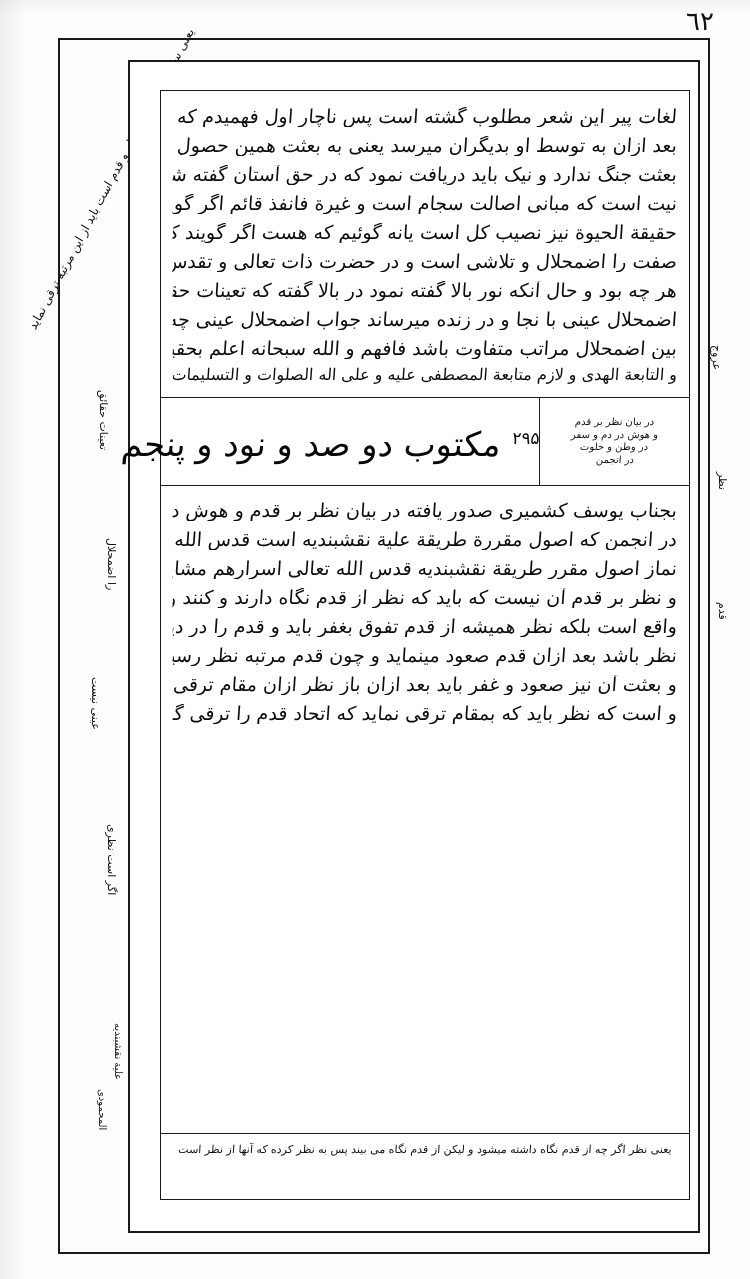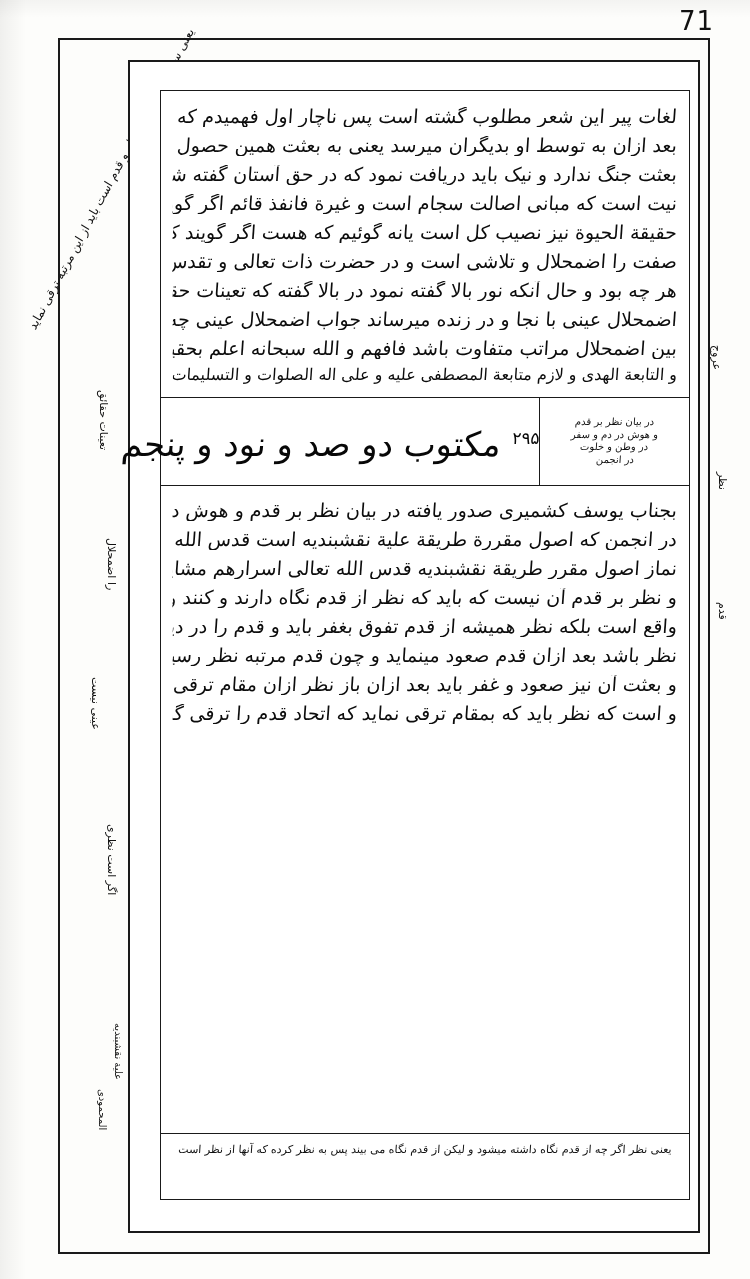--- a/index.html
+++ b/index.html
@@ -201,21 +201,21 @@
   }
 </style>
 </head>
 <body>
 
 <div class="page">
 
   <div class="edge-shadow-left"></div>
   <div class="edge-shadow-top"></div>
 
-  <div class="page-number">71</div>
+  <div class="page-number">٦٢</div>
 
   <div class="margin-note mn-diag" style="left:30px; top:120px; width:220px; font-size:12px;">یعنی سالک که در مقام نظر و قدم است باید از این مرتبه ترقی نماید</div>
 
   <div class="note-col" style="left:96px; top:330px;">
     <div class="margin-note mn-vert-stack" style="position:relative; height:120px;">تعینات حقائق</div>
   </div>
   <div class="margin-note mn-vert-stack" style="left:104px; top:470px; height:120px;">را اضمحلال</div>
   <div class="margin-note mn-vert-stack" style="left:88px; top:600px; height:130px;">عینی نیست</div>
   <div class="margin-note mn-vert-stack" style="left:104px; top:745px; height:150px;">اگر است نظری</div>
 

